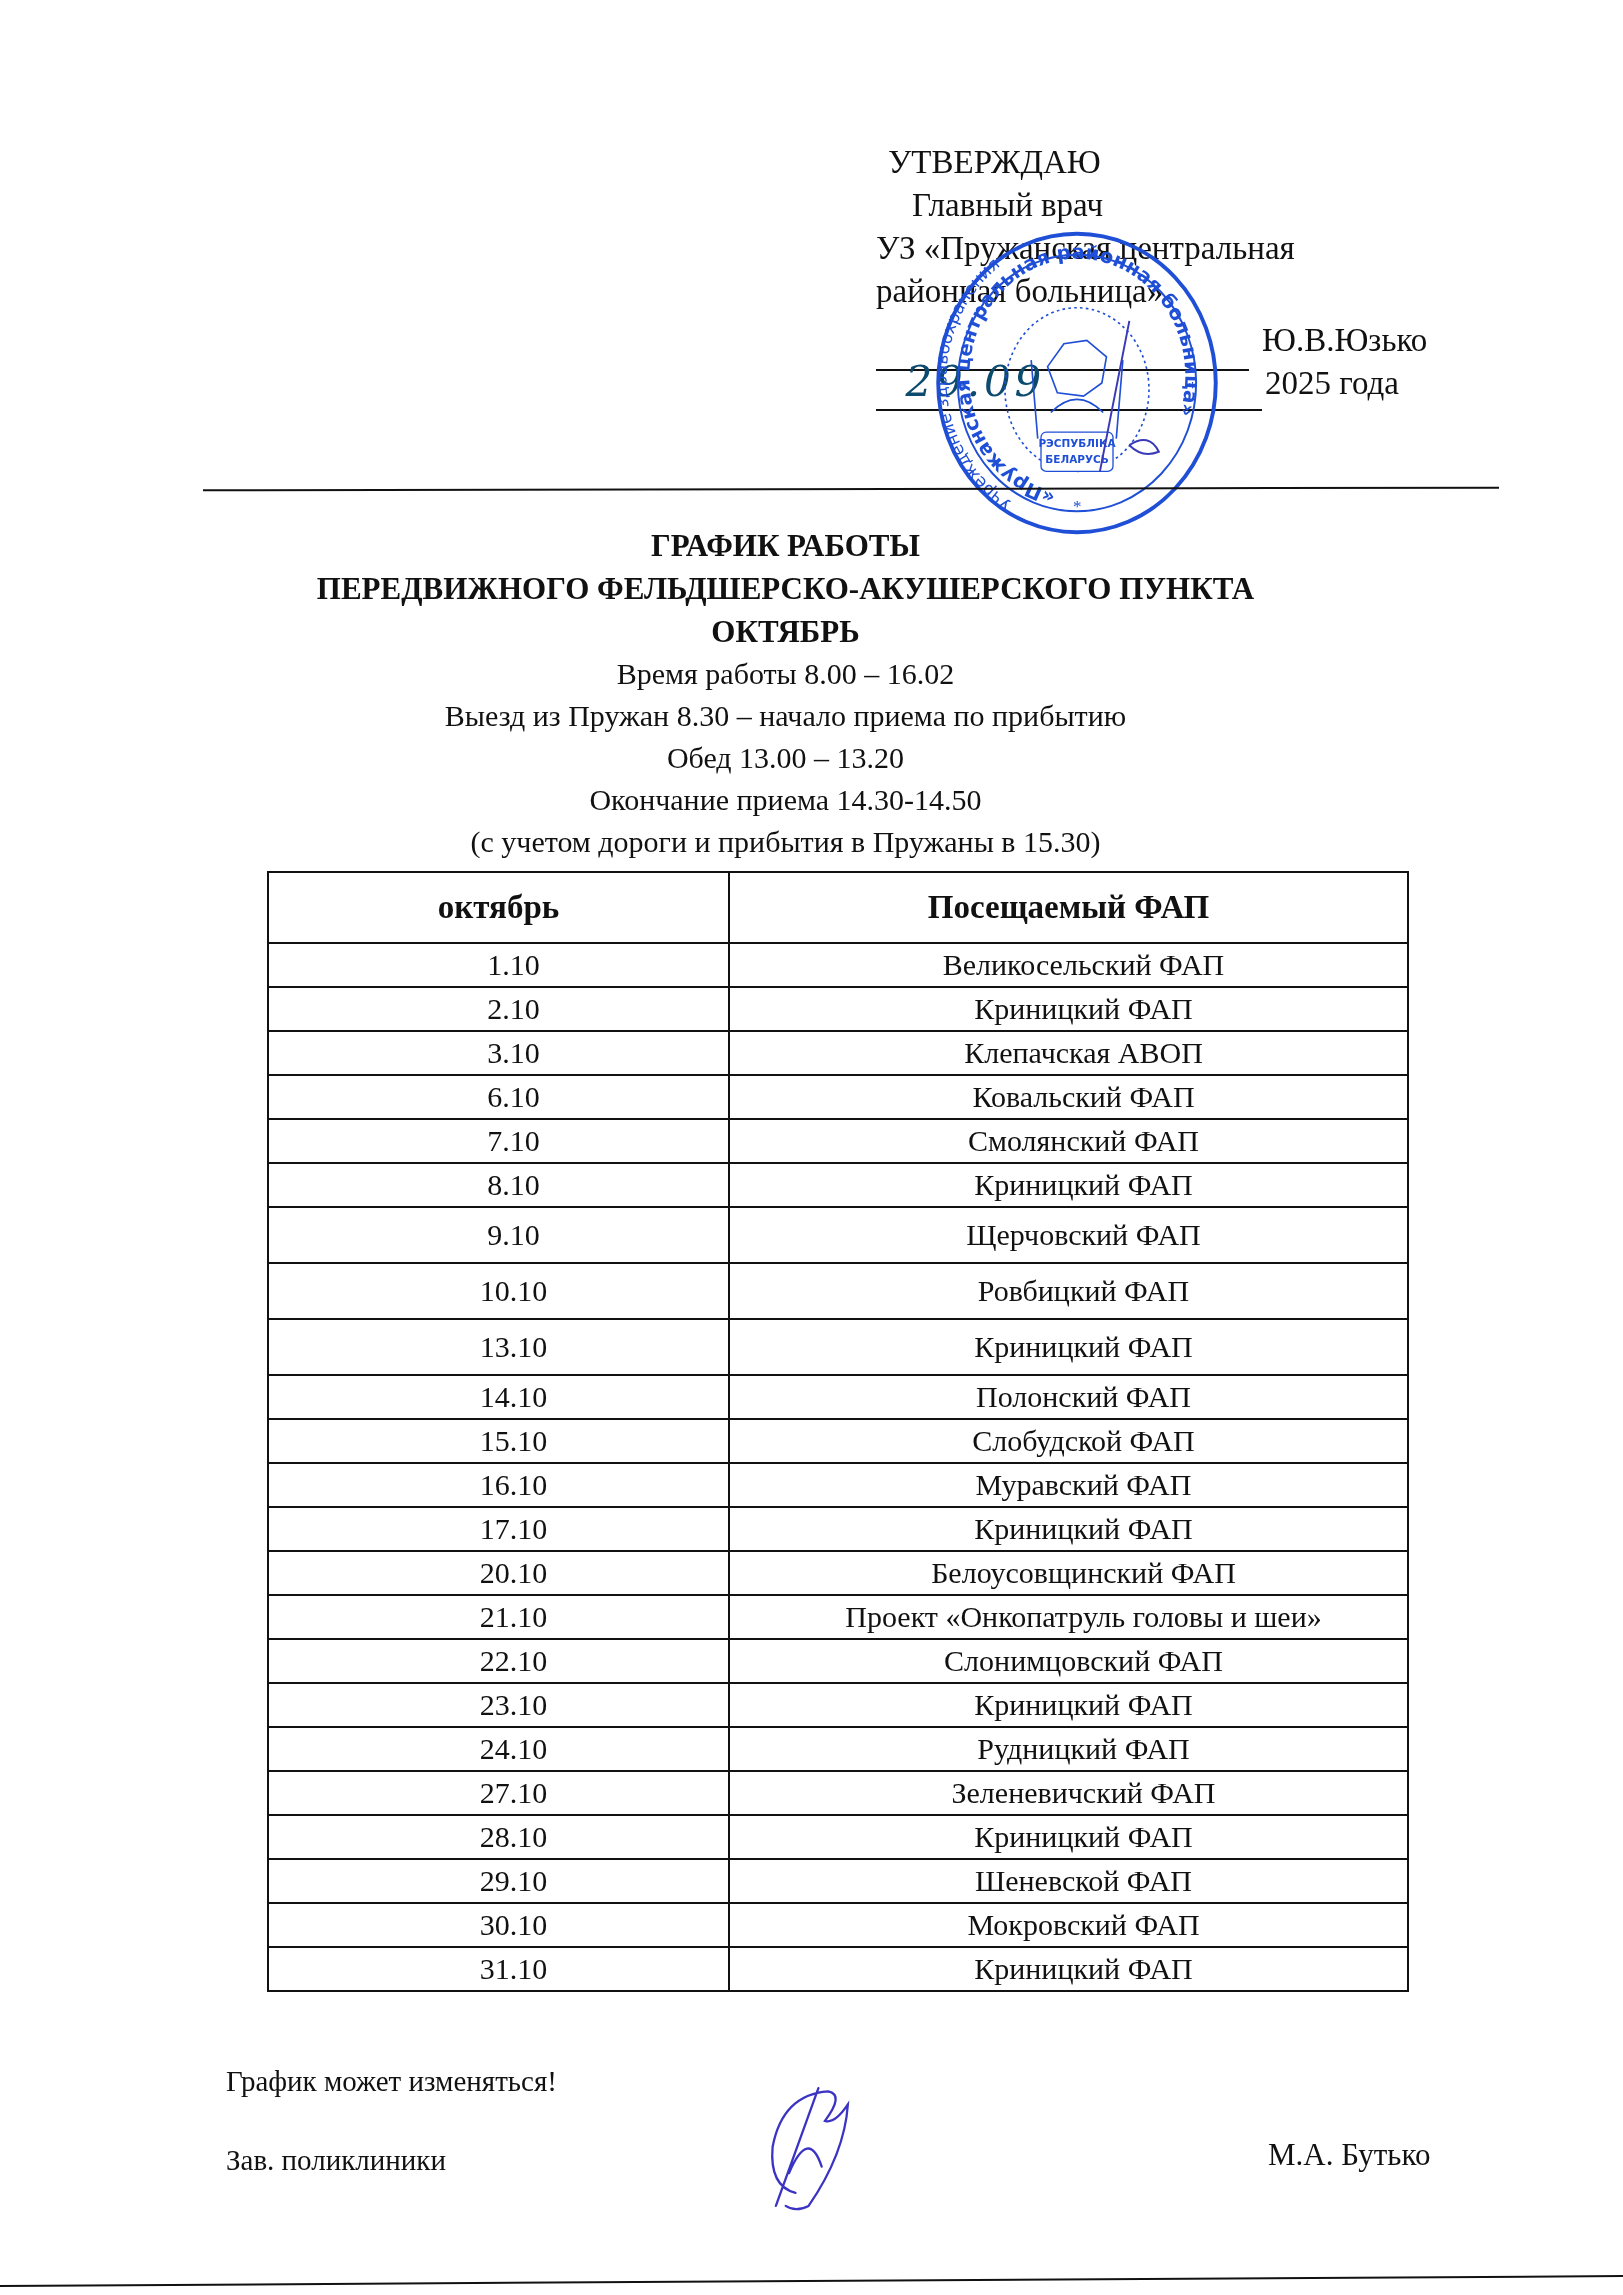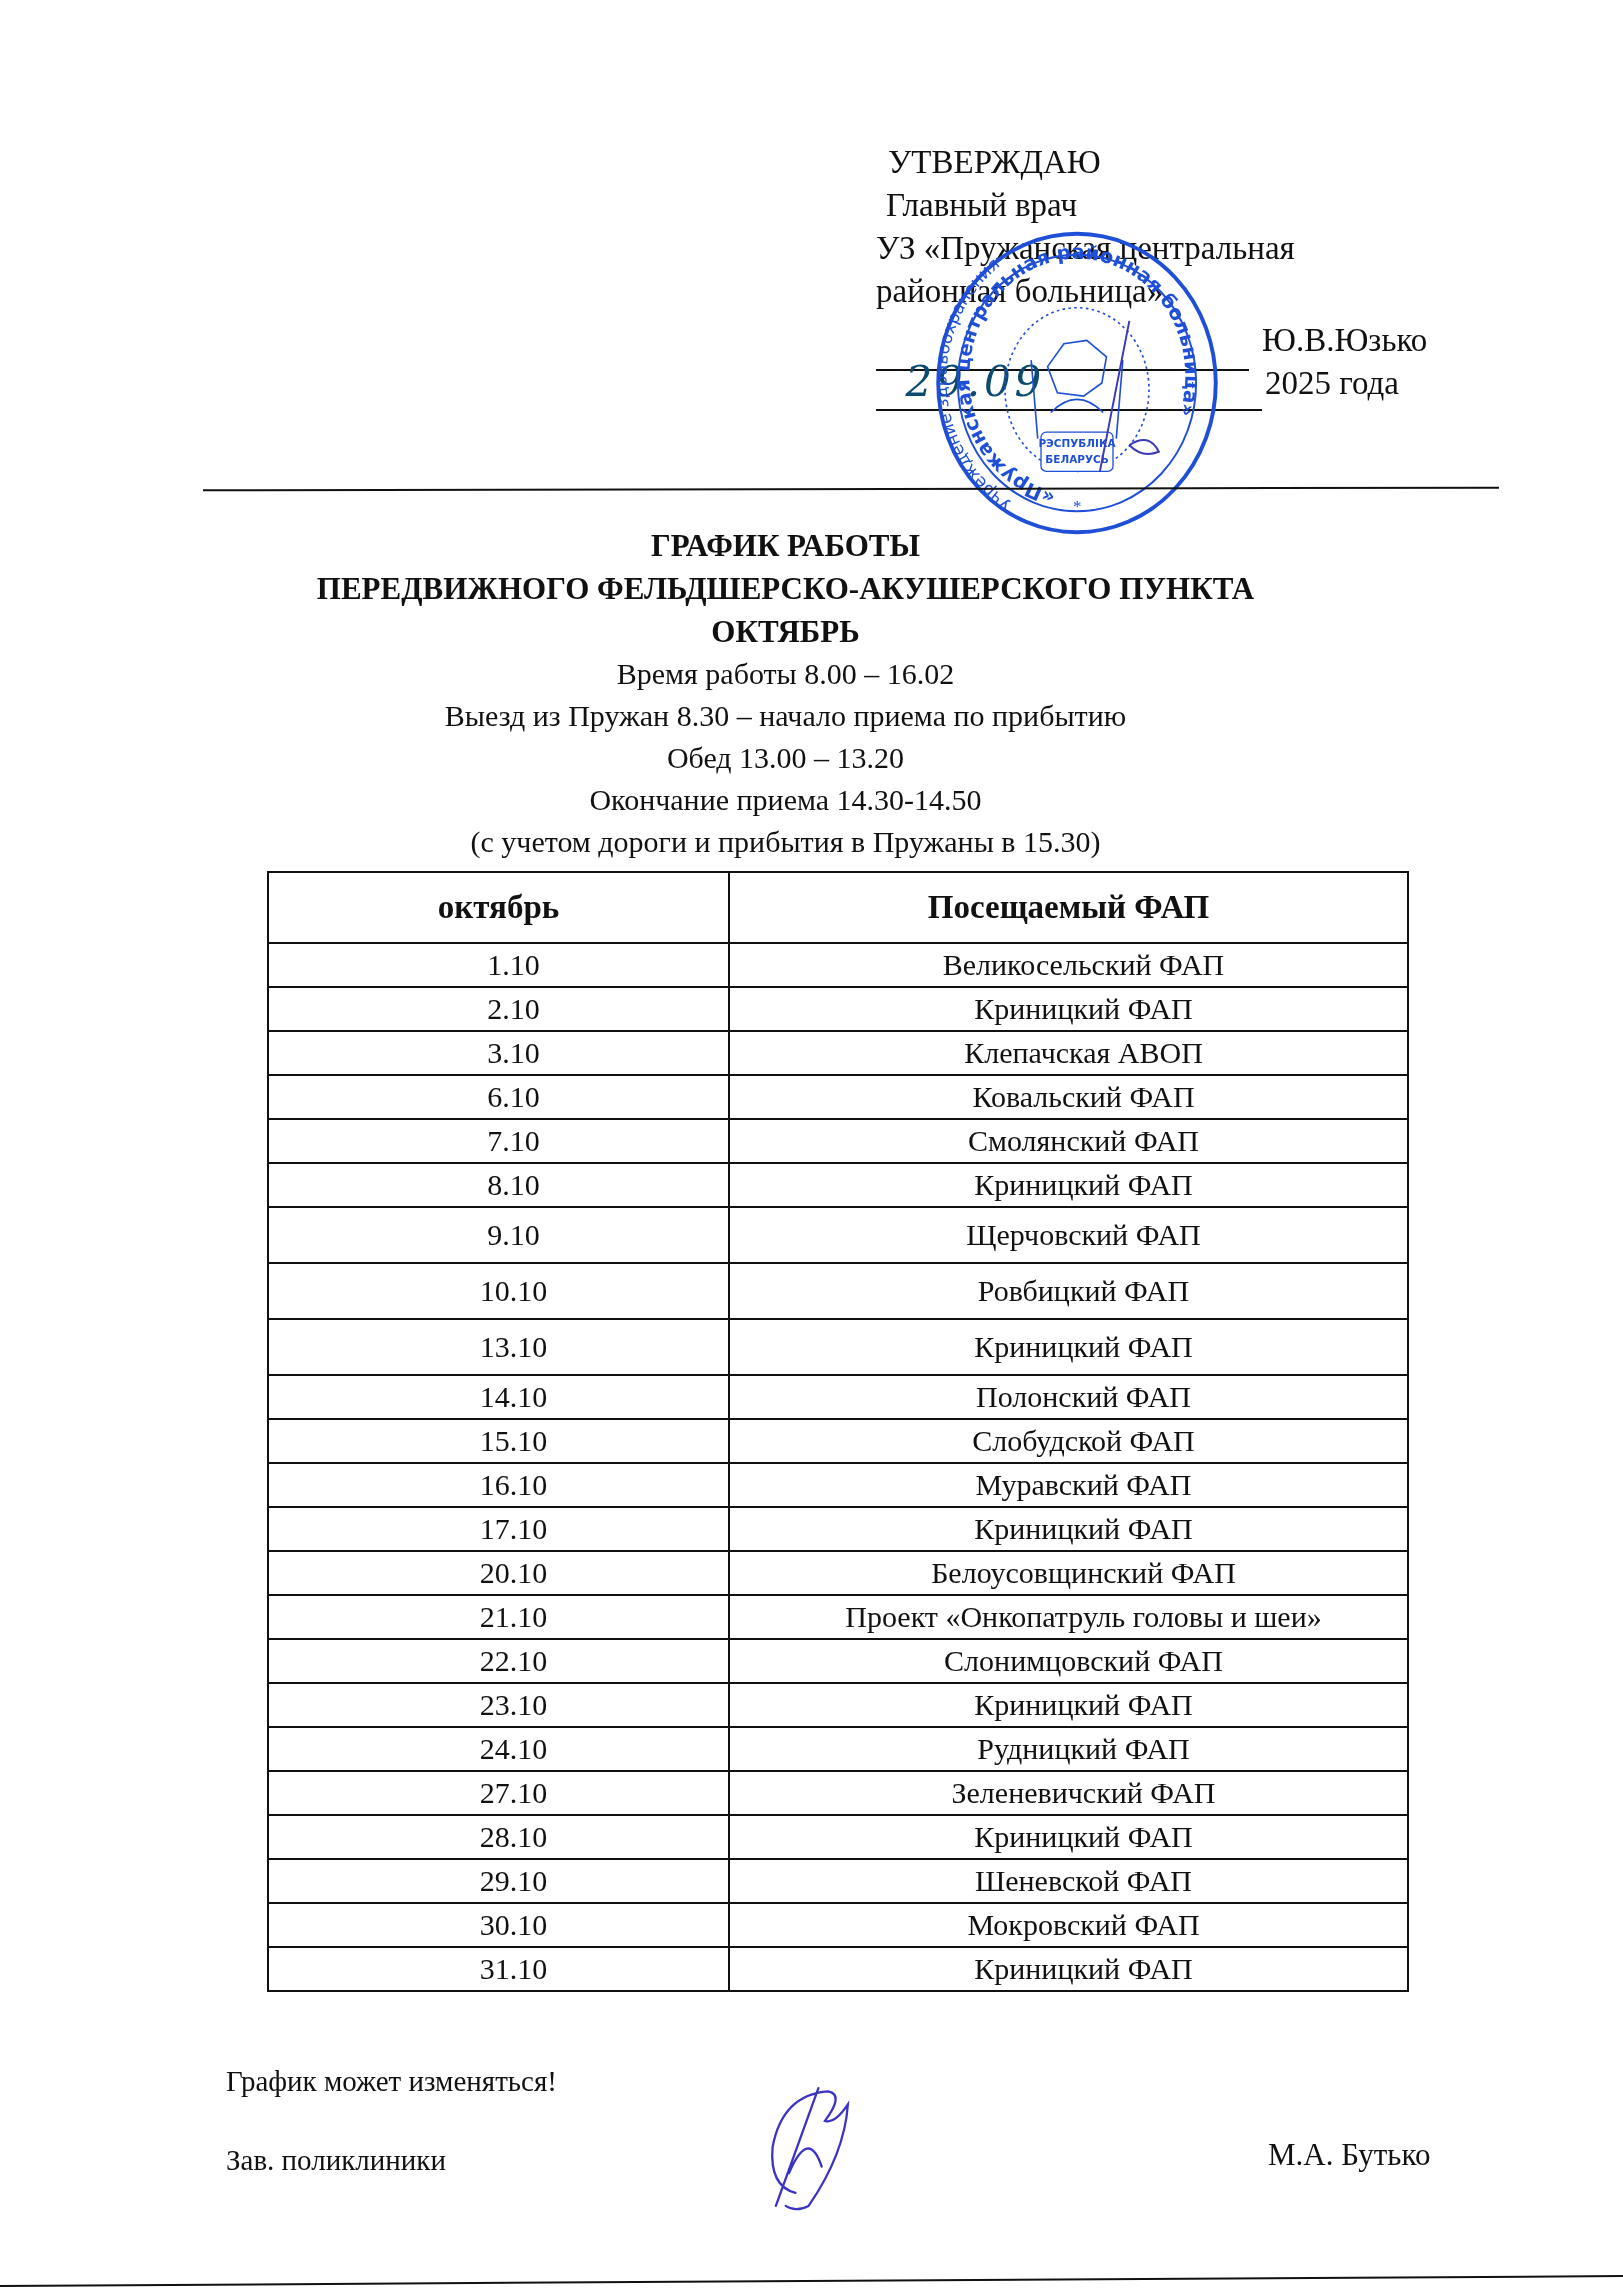--- a/index.html
+++ b/index.html
@@ -4,21 +4,21 @@
   <style>
     html, body { margin: 0; padding: 0; background: #ffffff; }
     body {
       width: 1623px; height: 2295px; position: relative; overflow: hidden;
       font-family: "Liberation Serif", "DejaVu Serif", serif; color: #111;
     }
     .abs { position: absolute; }
     .approve { left: 876px; top: 141px; font-size: 33px; line-height: 43px; }
     .approve div { white-space: nowrap; }
     .approve .l1 { margin-left: 12px; }
-    .approve .l2 { margin-left: 10px; }
+    .approve .l2 { margin-left: 36px; }
     .approve .l5 { position: absolute; left: 386px; top: 178px; }
     .approve .l6 { position: absolute; left: 389px; top: 221px; }
     .approve .rule1 { position: absolute; left: 0px; top: 228px; width: 373px; border-top: 2px solid #111; }
     .approve .rule2 { position: absolute; left: 0px; top: 268px; width: 386px; border-top: 2px solid #111; }
     .handdate {
       position: absolute; left: 29.5px; top: 219px; font-size: 42px;
       font-family: "DejaVu Serif", serif; font-style: italic; color: #0c4a6e; letter-spacing: 3.9px;
     }
     .separator { left: 203px; top: 488px; width: 1296px; border-top: 2px solid #111; transform: rotate(-0.12deg); }
     .stamp { left: 933px; top: 229px; width: 288px; height: 308px; }

